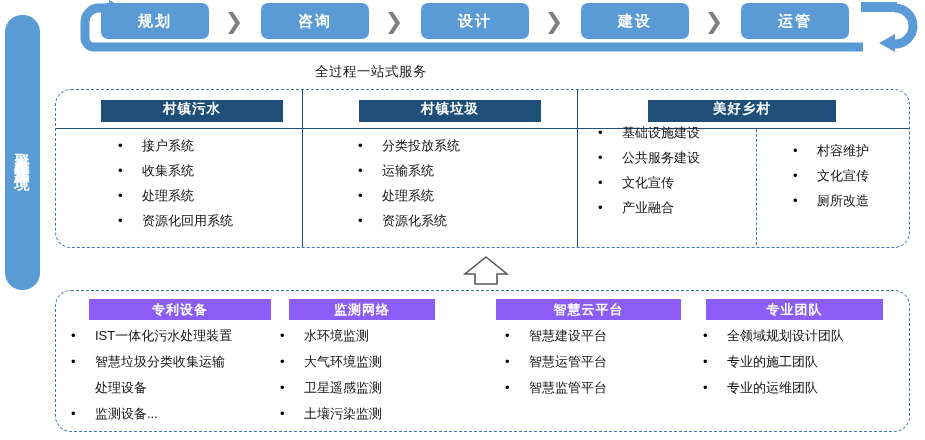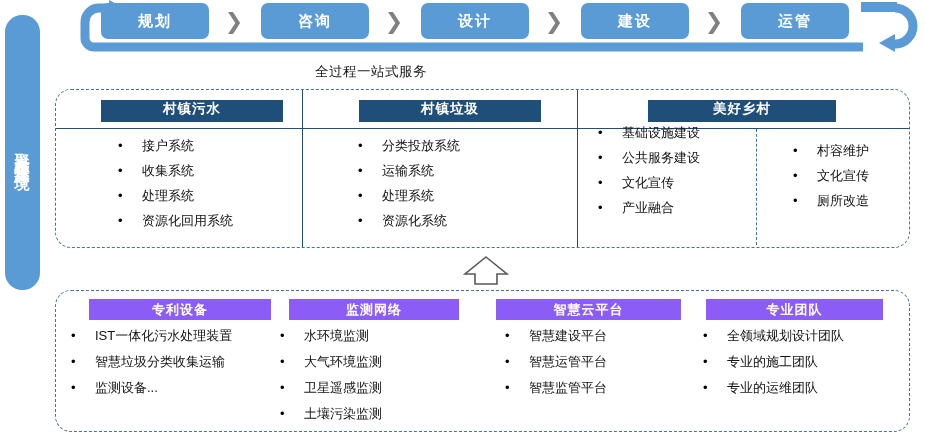--- a/index.html
+++ b/index.html
@@ -194,33 +194,34 @@
     <svg width="48" height="32" viewBox="0 0 48 32">
       <polygon points="24,3 45,20 35,20 35,30 13,30 13,20 3,20" fill="#ffffff" stroke="#595959" stroke-width="1.6" stroke-linejoin="miter"></polygon>
     </svg>
   </div>
 
   <div class="panel" id="panel-capabilities">
 
     <div class="hdr-light" style="left:33px;top:8px;width:182px">
       <span>专利设备</span>
     </div>
-    <div class="hdr-light" style="left:233px;top:8px;width:170px">
+    <div class="hdr-light" style="left:233px;top:8px;width:146px">
       <span>监测网络</span>
     </div>
     <div class="hdr-light" style="left:440px;top:8px;width:185px">
       <span>智慧云平台</span>
     </div>
     <div class="hdr-light" style="left:650px;top:8px;width:177px">
       <span>专业团队</span>
     </div>
 
     <ul class="blist compact" style="left:13px;top:32px">
       <li class="bullet">IST一体化污水处理装置</li>
       <li class="bullet">智慧垃圾分类收集运输</li>
+      <li>处理设备</li>
       <li class="bullet">监测设备...</li>
     </ul>
 
     <ul class="blist compact" style="left:222px;top:32px">
       <li class="bullet">水环境监测</li>
       <li class="bullet">大气环境监测</li>
       <li class="bullet">卫星遥感监测</li>
       <li class="bullet">土壤污染监测</li>
     </ul>
 

